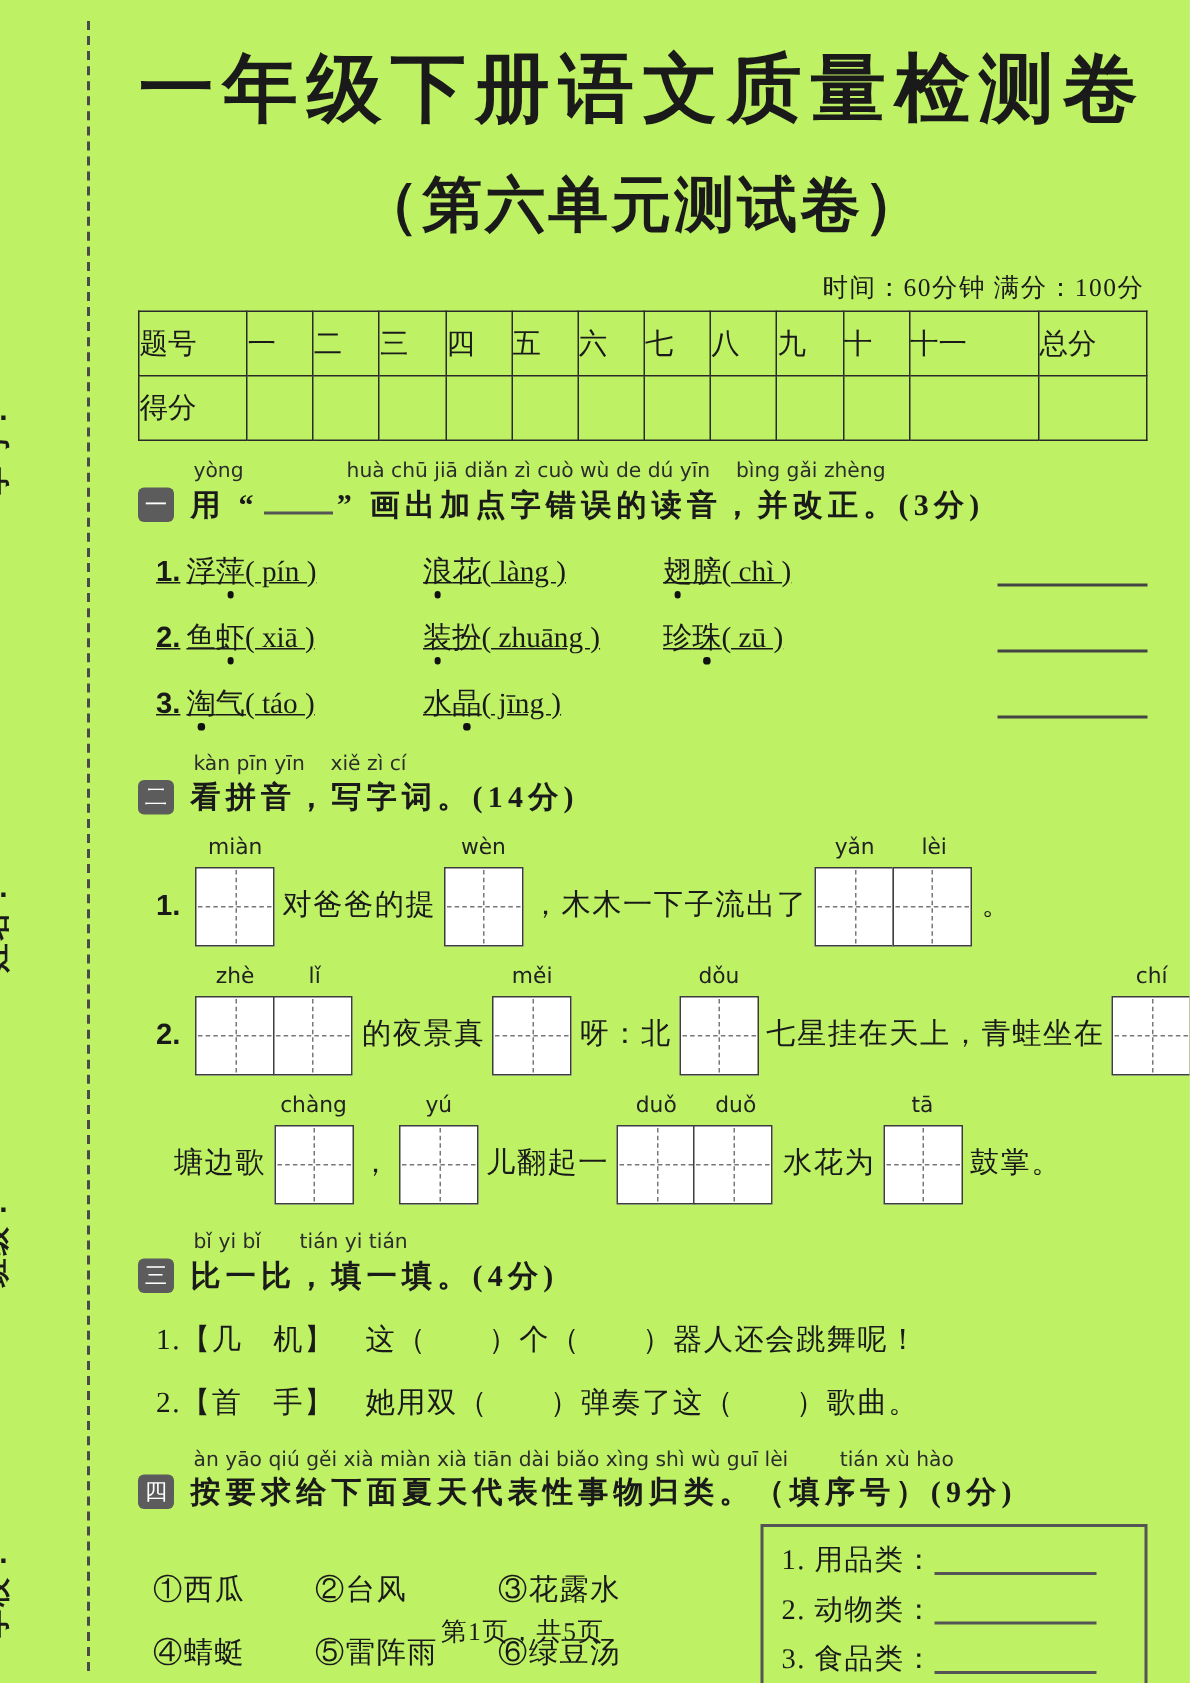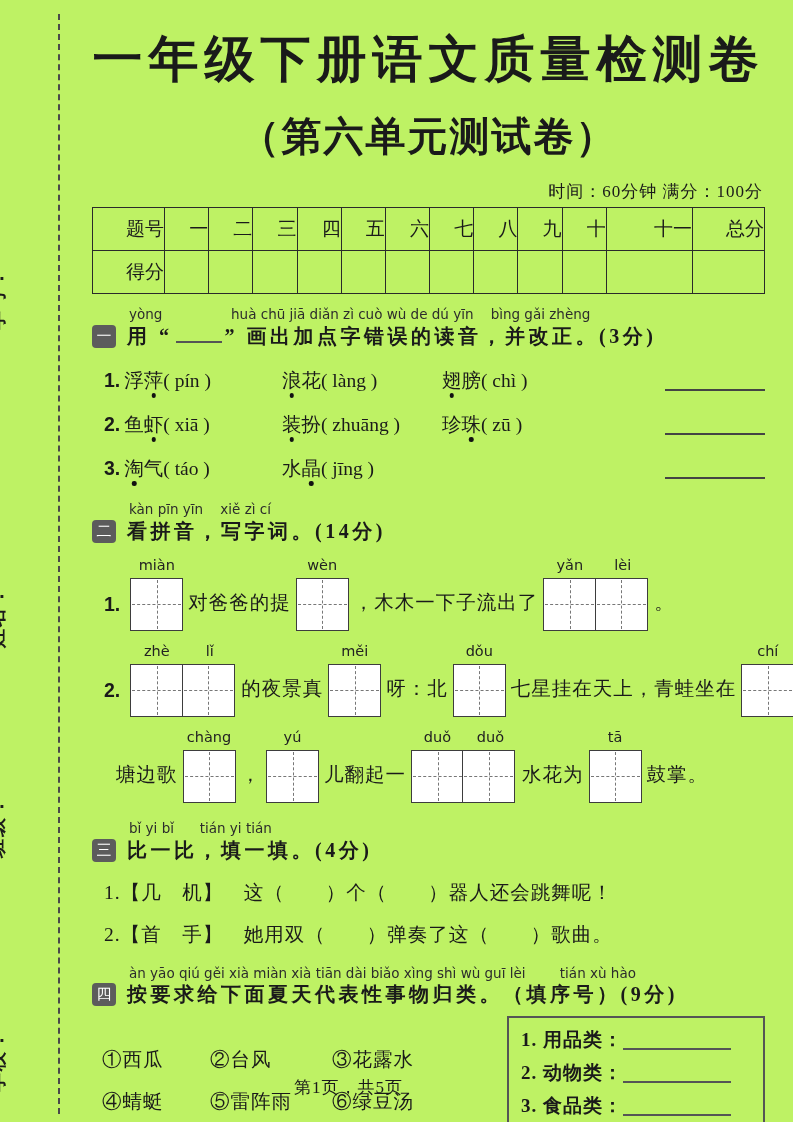--- a/index.html
+++ b/index.html
@@ -12,35 +12,35 @@
             transform:rotate(-90deg); transform-origin:0 100%;
             font-size:19px; font-weight:bold; letter-spacing:2px; }
 
   .content { position:absolute; left:92px; top:0; width:673px; }
 
   .title { text-align:center; margin-top:26px; font-size:50px; font-weight:bold; letter-spacing:6px; }
   .subtitle { text-align:center; margin-top:16px; font-size:40px; font-weight:bold; letter-spacing:2px; }
   .meta { text-align:right; margin-top:16px; font-size:17px; letter-spacing:1px; padding-right:2px; }
 
   table.score { width:100%; border-collapse:collapse; margin-top:4px; }
-  table.score td { border:1.6px solid #2a2a2a; text-align:right; font-size:19px; height:43px;margin-top:44px; }
+  table.score td { border:1.6px solid #2a2a2a; text-align:left; font-size:19px; height:43px;margin-top:44px; }
   table.score td.first { width:72px; }
   table.score td.last { width:72px; }
 
   .pinyin { font-family:"DejaVu Sans", sans-serif; font-size:13.5px; color:#2c2c2c;
             white-space:pre; padding-left:37px; line-height:1.1; }
   .stitle { display:flex; align-items:center; margin-top:1px; }
   .marker { flex:none; display:inline-flex; align-items:center; justify-content:center;
             width:24px; height:23px; background:#5c5c5c; color:#fff; border-radius:4px;
             font-size:15px; margin-right:11px; font-family:"Liberation Sans", sans-serif; }
   .stext { font-size:20px; font-weight:bold; letter-spacing:3.5px; white-space:pre; }
   .blank-inline { display:inline-block; width:46px; border-bottom:2px solid #555; height:14px; margin:0 3px; }
 
   
-  .q1row { display:flex; align-items:flex-end; font-size:19.5px; margin-top:17px; padding-left:12px; }
+  .q1row { display:flex; align-items:flex-end; font-size:19.5px; margin-top:17px; padding-left:12px;text-decoration:underline; }
   .q1cell { display:inline-block; }
   .q1c1 { width:178px; } .q1c2 { width:160px; } .q1c3 { flex:1; }
   .q1num { font-family:"Liberation Sans", sans-serif; font-weight:bold; margin-right:4px; }
   .dotc { position:relative; }
   .dotc::after { content:""; position:absolute; left:50%; bottom:-7px; width:4.5px; height:4.5px;
                  border-radius:50%; background:#111; transform:translateX(-50%); }
   .ansline { width:100px; height:2px; background:#444; align-self:flex-end; margin-bottom:3px; }
 
   
   .wrow { display:flex; align-items:flex-end; font-size:19.5px; margin-top:12px; padding-left:12px; }
@@ -57,21 +57,21 @@
 
   
   .q3line { font-size:19.5px; margin-top:15px; padding-left:12px; white-space:pre; letter-spacing:1px; }
 
   
   .q4wrap { display:flex; margin-top:8px; }
   .q4grid { display:grid; grid-template-columns:108px 122px 150px; row-gap:15px;
             font-size:19.5px; padding-left:10px; margin-top:30px; align-content:start; letter-spacing:1px; }
   .catbox { margin-left:auto; width:258px; border:2px solid #555; padding:9px 12px 10px 12px;
             display:flex; flex-direction:column; gap:7px; }
-  .catline { display:flex; align-items:flex-end; font-size:19px; font-weight:bold; letter-spacing:1px;text-align:right; }
+  .catline { display:flex; align-items:flex-end; font-size:19px; font-weight:normal; letter-spacing:1px;text-align:right; }
   .catblank { flex:1; max-width:108px; height:2px; background:#555; margin-bottom:3px; }
 
   .footer { position:absolute; left:0; width:697px; top:1076px; text-align:center; font-size:17px; letter-spacing:1px; }
 </style>
 </head>
 <body>
 
 <div class="page">
 
   <div class="cutline"></div>

